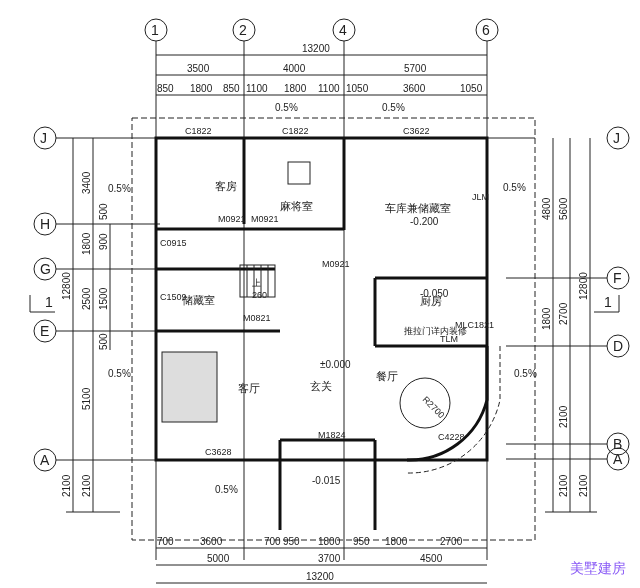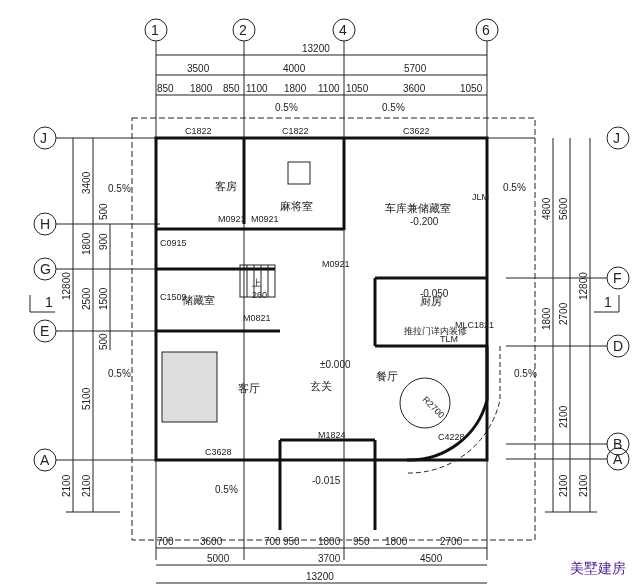--- a/index.html
+++ b/index.html
@@ -3,21 +3,21 @@
 <meta charset="utf-8">
 <style>
   html,body{margin:0;padding:0;background:#fff;}
   body{width:640px;height:588px;overflow:hidden;position:relative;font-family:"Liberation Sans",sans-serif;}
   #plan{position:absolute;left:0;top:0;width:640px;height:588px;}
   svg text{font-family:"Liberation Sans",sans-serif;fill:#222;}
   .dim{font-size:10px;}
   .lbl{font-size:9px;}
   .room{font-size:11px;}
   .axis{font-size:14px;}
-  .wm{position:absolute;right:14px;bottom:10px;font-size:14px;color:#4c1d95;font-family:"DejaVu Sans",sans-serif;}
+  .wm{position:absolute;right:14px;bottom:10px;font-size:14px;color:#8b5cf6;font-family:"DejaVu Sans",sans-serif;}
 </style>
 </head>
 <body>
 
 <svg id="plan" viewBox="0 0 640 588" xmlns="http://www.w3.org/2000/svg">
 
   <g stroke="#222" fill="none">
     <circle cx="156" cy="30" r="11"></circle>
       <circle cx="244" cy="30" r="11"></circle>
       <circle cx="344" cy="30" r="11"></circle>

